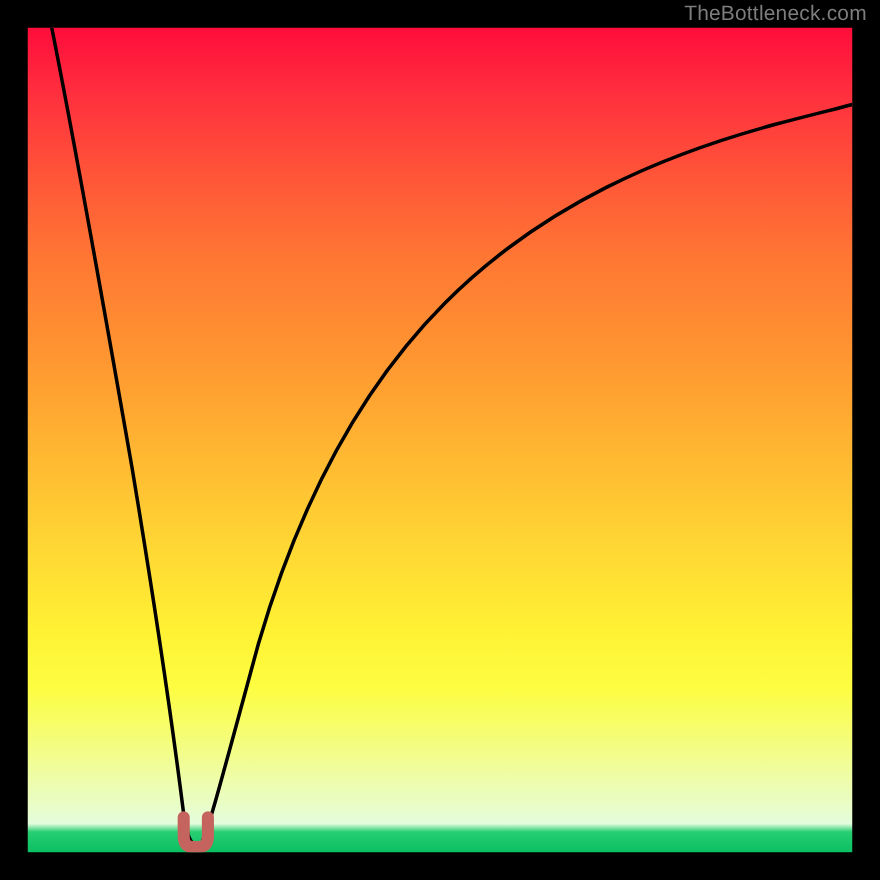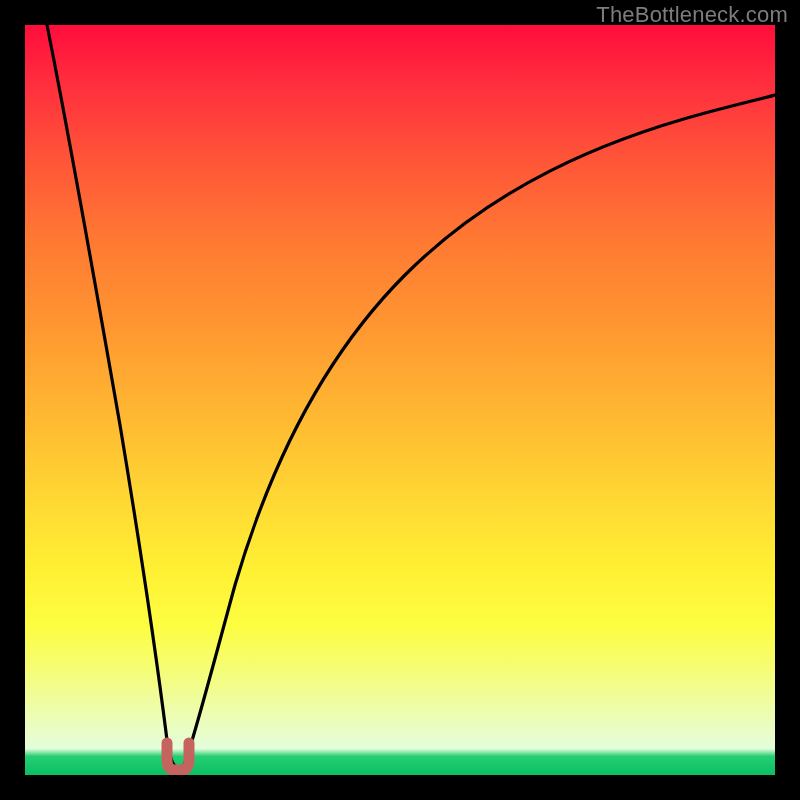--- a/index.html
+++ b/index.html
@@ -55,21 +55,21 @@
     left: 0;
     top: 0;
     width: 750px;
     height: 750px;
   }
   .watermark {
     position: absolute;
     top: 2px;
     right: 12px;
     color: #7d7d7d;
-    font-size: 22px;
+    font-size: 19px;
     font-weight: 400;
     letter-spacing: 0.2px;
   }
 </style>
 </head>
 <body>
 
 <div class="frame">
   <div class="plot-area">
     <div class="gradient"></div>

